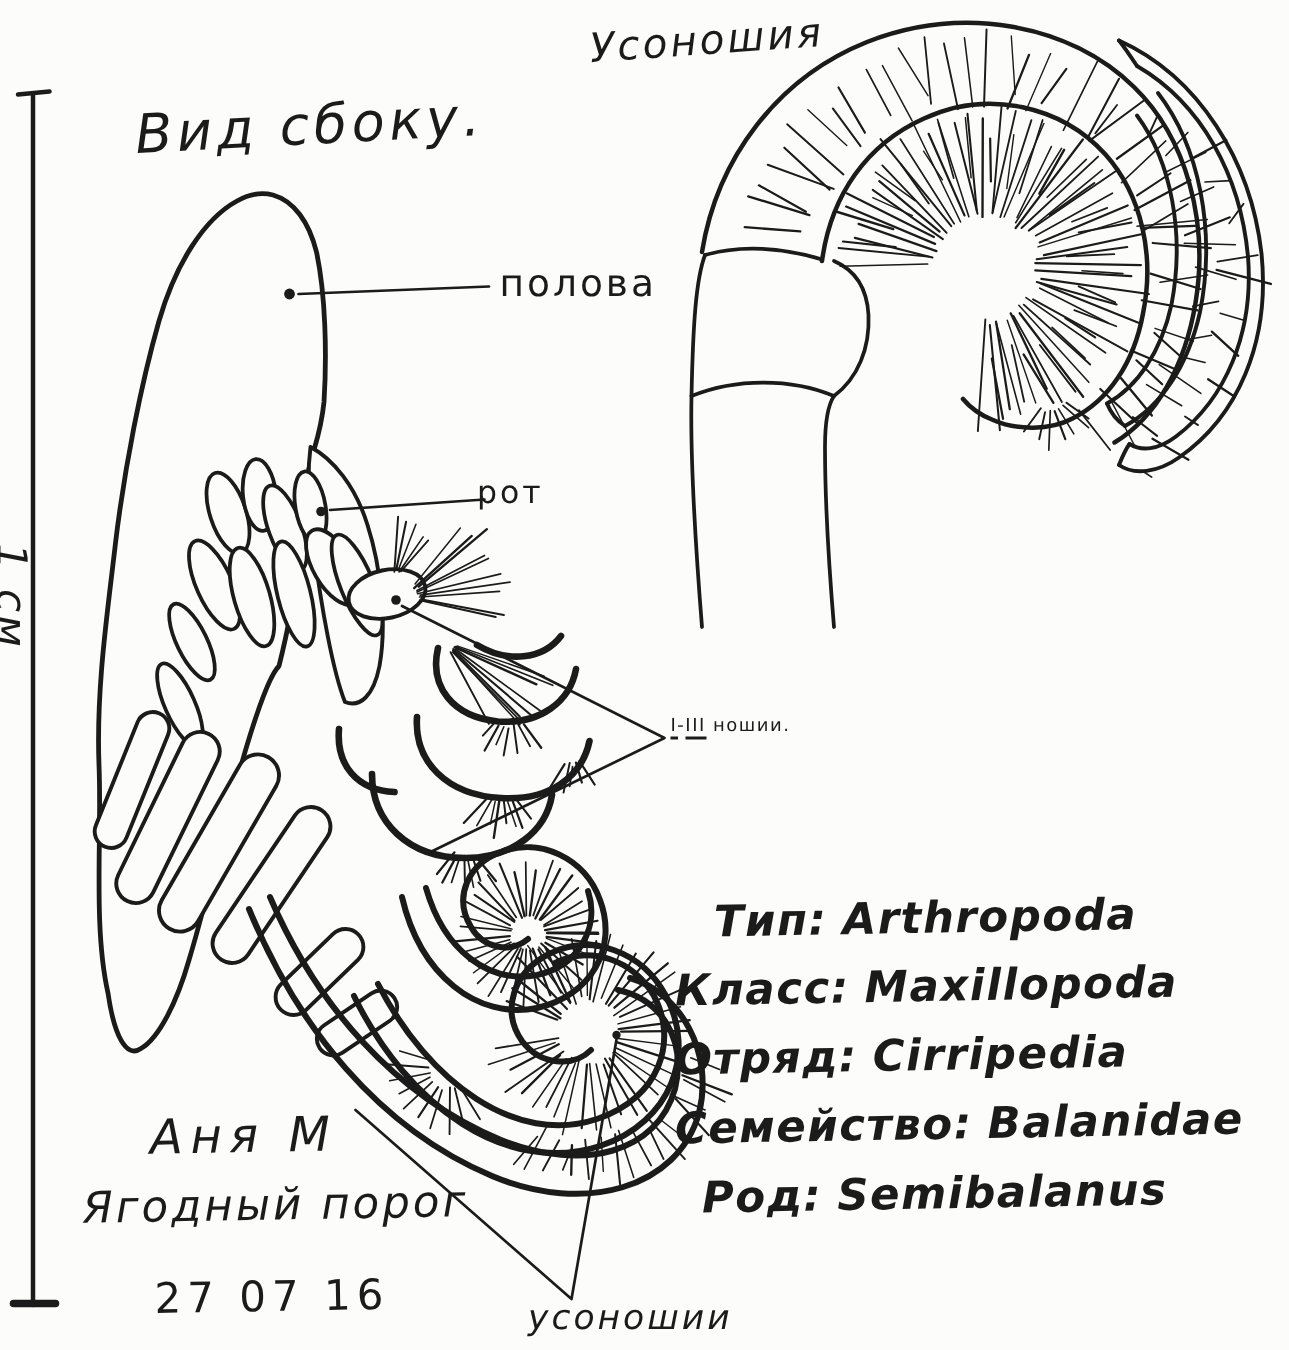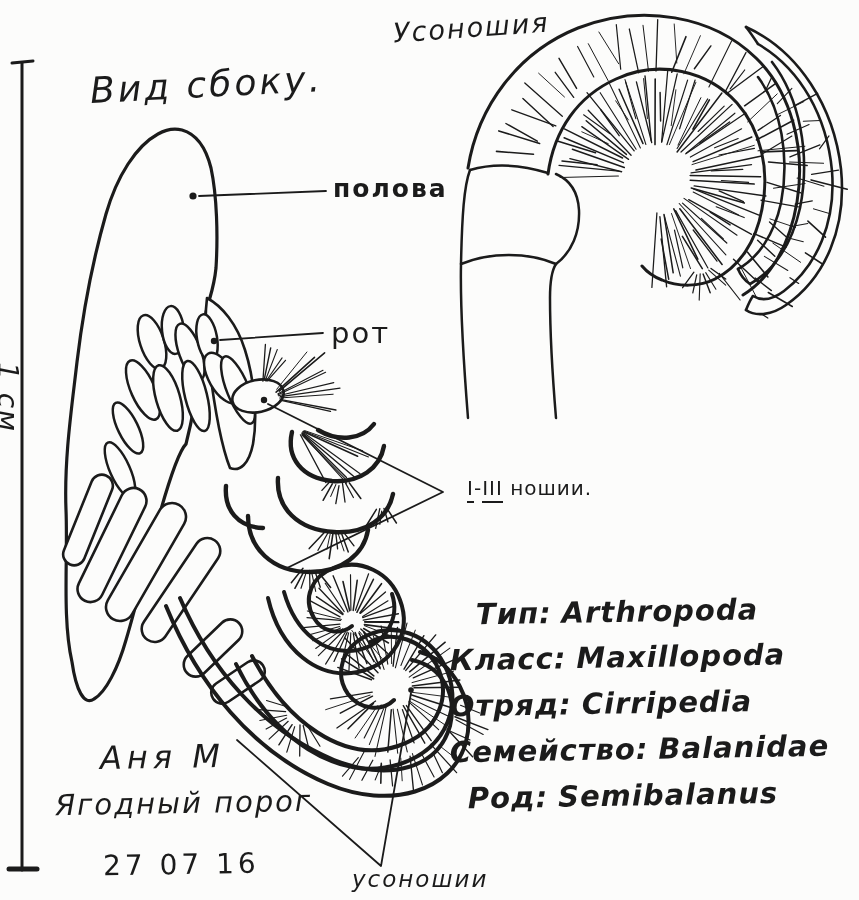--- a/index.html
+++ b/index.html
@@ -6,23 +6,23 @@
   body{
     width:859px;height:900px;position:relative;overflow:hidden;
     background:#fcfcfb;
     font-family:"DejaVu Sans",sans-serif;color:#1b1b1b;
   }
   #stage{position:absolute;inset:0;}
   svg{position:absolute;left:0;top:0;}
   .hand{position:absolute;white-space:nowrap;color:#1b1b1b;}
   .t-title{left:90px;top:64px;font-size:36px;letter-spacing:3px;transform:rotate(-3deg);font-style:italic;}
   .t-fig2{left:393px;top:12px;font-size:27px;letter-spacing:2px;transform:rotate(-4deg);font-style:italic;}
-  .t-head{left:333px;top:174px;font-size:25px;letter-spacing:2px;font-weight:bold;}
-  .t-mouth{left:331px;top:316px;font-size:29px;letter-spacing:2px;}
-  .t-legs{left:447px;top:476px;font-size:20px;letter-spacing:1px;margin-left:20px;}
+  .t-head{left:333px;top:174px;font-size:25px;letter-spacing:2px;}
+  .t-mouth{left:318px;top:316px;font-size:21px;letter-spacing:2px;}
+  .t-legs{left:447px;top:476px;font-size:12px;letter-spacing:1px;}
   .t-legs .rn{border-bottom:2px solid #1b1b1b;padding-bottom:1px;}
   .t-cirri{left:352px;top:866px;font-size:23px;letter-spacing:2px;font-style:italic;}
   .t-author{left:100px;top:738px;font-size:32px;letter-spacing:5px;font-style:italic;transform:rotate(-1deg);}
   .t-place{left:55px;top:786px;font-size:29px;letter-spacing:2px;font-style:italic;transform:rotate(-1deg);}
   .t-date{left:103px;top:848px;font-size:28px;letter-spacing:4px;transform:rotate(-1deg);}
   .t-scale{left:24px;top:362px;font-size:28px;transform:rotate(90deg);transform-origin:left top;letter-spacing:2px;font-style:italic;}
   .tax{position:absolute;left:450px;top:594px;font-weight:bold;}
   .tax .row{position:relative;height:46px;font-size:29px;letter-spacing:1px;white-space:nowrap;transform:rotate(-1deg);font-style:italic;}
   .tax .row .rank{margin-right:10px;}
   .tax .r0{left:26px;} .tax .r4{left:18px;}

